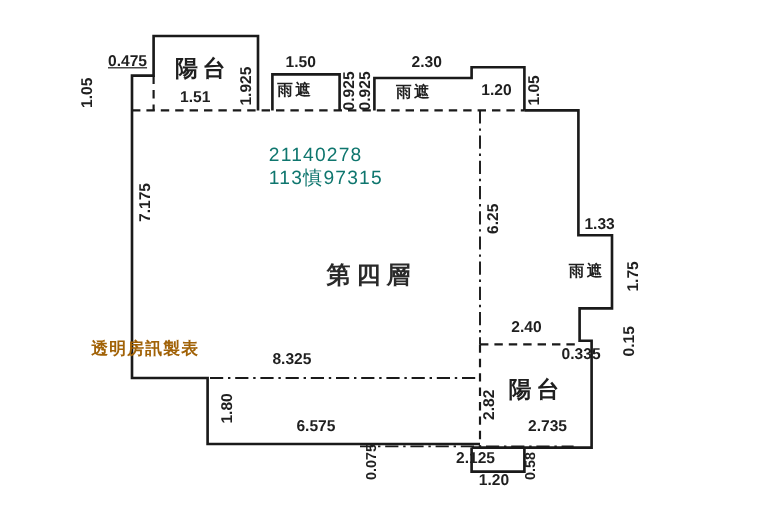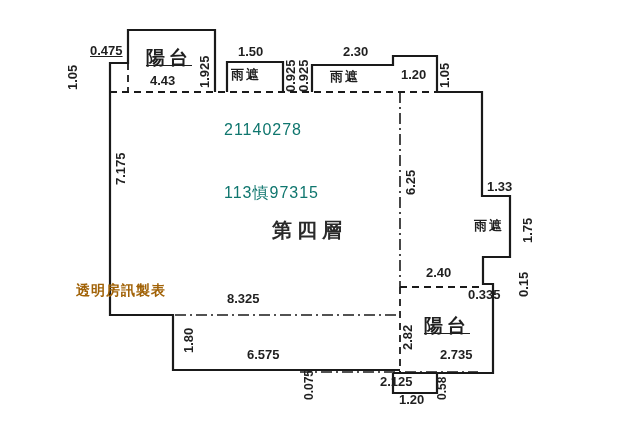--- a/index.html
+++ b/index.html
@@ -10,21 +10,21 @@
   }
   #plan-svg{position:absolute;left:0;top:0;}
   #plan-svg path{fill:none;stroke:var(--line);}
   #plan-svg path.s{stroke-width:2.2;}
   #plan-svg path.d{stroke-width:1.8;stroke-dasharray:7 5;}
   #plan-svg path.dd{stroke-width:1.6;stroke-dasharray:11 4 2 4;}
   .lbl{position:absolute;color:#1f1f1f;white-space:nowrap;line-height:1;}
   .rot{transform:rotate(-90deg);transform-origin:0 0;}
   .dim{font-size:13px;font-weight:700;}
   .dim-sm{font-size:12px;font-weight:700;}
-  .room{font-size:19px;font-weight:700;letter-spacing:4px;text-decoration:underline;}
+  .room{font-size:19px;font-weight:700;letter-spacing:4px;}
   .room-sm{font-size:13px;font-weight:700;letter-spacing:2px;}
   .floor{font-size:20px;font-weight:700;letter-spacing:5px;color:#2a2a2a;}
   .id{font-size:16px;font-weight:400;color:#0f766e;letter-spacing:1px;}
   .wm{font-size:14px;font-weight:700;color:#a16207;letter-spacing:1px;}
   #red-overlay{
     position:absolute;left:3px;top:191px;width:637px;
     font-size:31px;font-weight:700;color:var(--accent);
     white-space:pre;letter-spacing:0px;line-height:1.1;
     mix-blend-mode:multiply;
   }
@@ -50,31 +50,31 @@
     <path class="dd" d="M400,92 L400,287"></path>
     <path class="dd" d="M112,315 L400,315"></path>
     <path class="dd" d="M300,372 L478,372"></path>
   </svg>
 
   <div id="labels-layer">
       <span class="lbl dim" style="left: 90px; top: 44px; text-decoration: underline;">0.475</span>
       <span class="lbl dim rot" style="left: 66px; top: 90px;">1.05</span>
       <span class="lbl room" style="left: 146px; top: 48px;">陽台</span>
       <span class="lbl dim rot" style="left: 198px; top: 88px;">1.925</span>
-      <span class="lbl dim" style="left: 150px; top: 74px;">4.43</span>
+      <span class="lbl dim" style="left: 150px; top: 74px;">1.51</span>
       <span class="lbl dim" style="left: 238px; top: 45px;">1.50</span>
       <span class="lbl room-sm" style="left: 231px; top: 68px;">雨遮</span>
       <span class="lbl dim rot" style="left: 284px; top: 92px;">0.925</span>
       <span class="lbl dim rot" style="left: 297px; top: 92px;">0.925</span>
       <span class="lbl dim" style="left: 343px; top: 45px;">2.30</span>
       <span class="lbl room-sm" style="left: 330px; top: 70px;">雨遮</span>
       <span class="lbl dim" style="left: 401px; top: 68px;">1.20</span>
       <span class="lbl dim rot" style="left: 438px; top: 88px;">1.05</span>
       <span class="lbl id" style="left: 224px; top: 122px;">21140278</span>
-      <span class="lbl id" style="left: 224px; top: 141px; margin-top: 44px;">113慎97315</span>
+      <span class="lbl id" style="left: 224px; top: 141px;">113慎97315</span>
       <span class="lbl dim rot" style="left: 114px; top: 185px;">7.175</span>
       <span class="lbl dim rot" style="left: 404px; top: 195px;">6.25</span>
       <span class="lbl dim" style="left: 487px; top: 180px;">1.33</span>
       <span class="lbl room-sm" style="left: 474px; top: 219px;">雨遮</span>
       <span class="lbl dim rot" style="left: 521px; top: 243px;">1.75</span>
       <span class="lbl floor" style="left: 256px; top: 220px; margin-left: 16px;">第四層</span>
       <span class="lbl dim" style="left: 426px; top: 266px;">2.40</span>
       <span class="lbl dim" style="left: 468px; top: 288px;">0.335</span>
       <span class="lbl dim rot" style="left: 517px; top: 297px;">0.15</span>
       <span class="lbl wm" style="left: 76px; top: 283px;">透明房訊製表</span>

